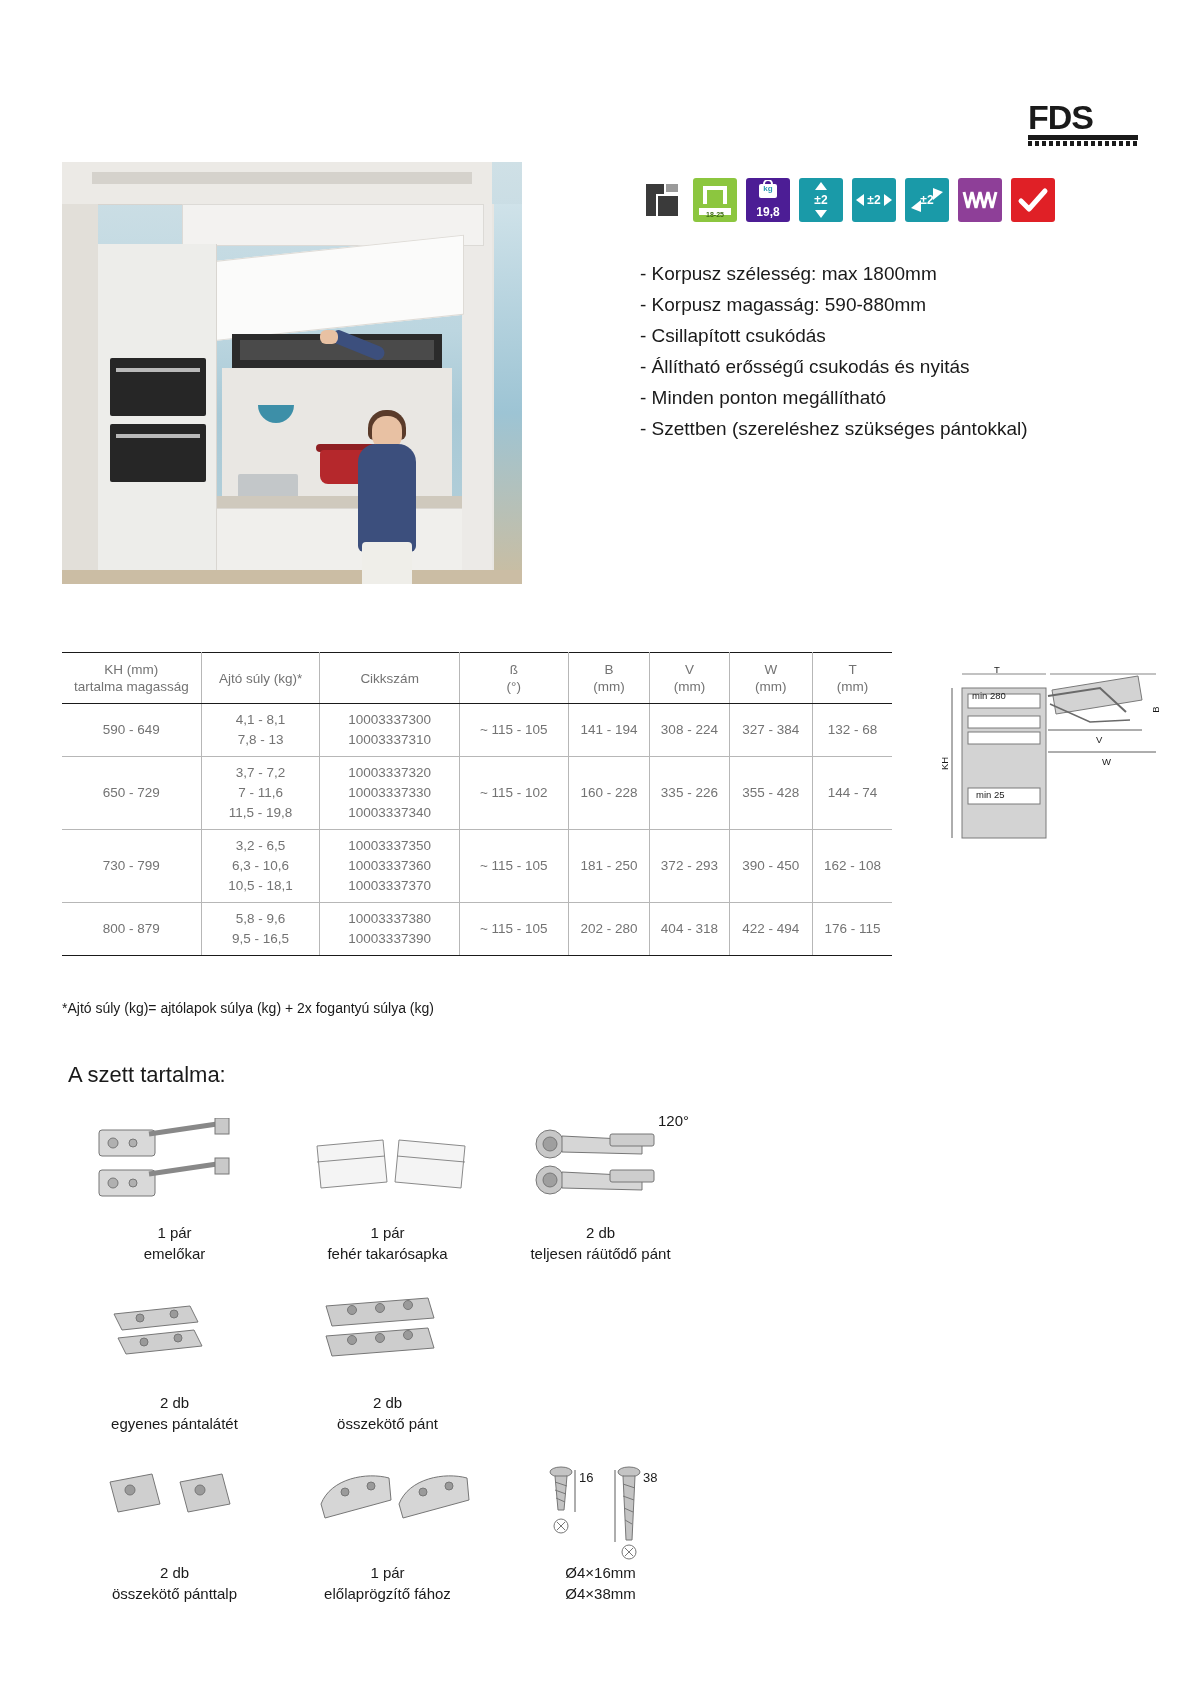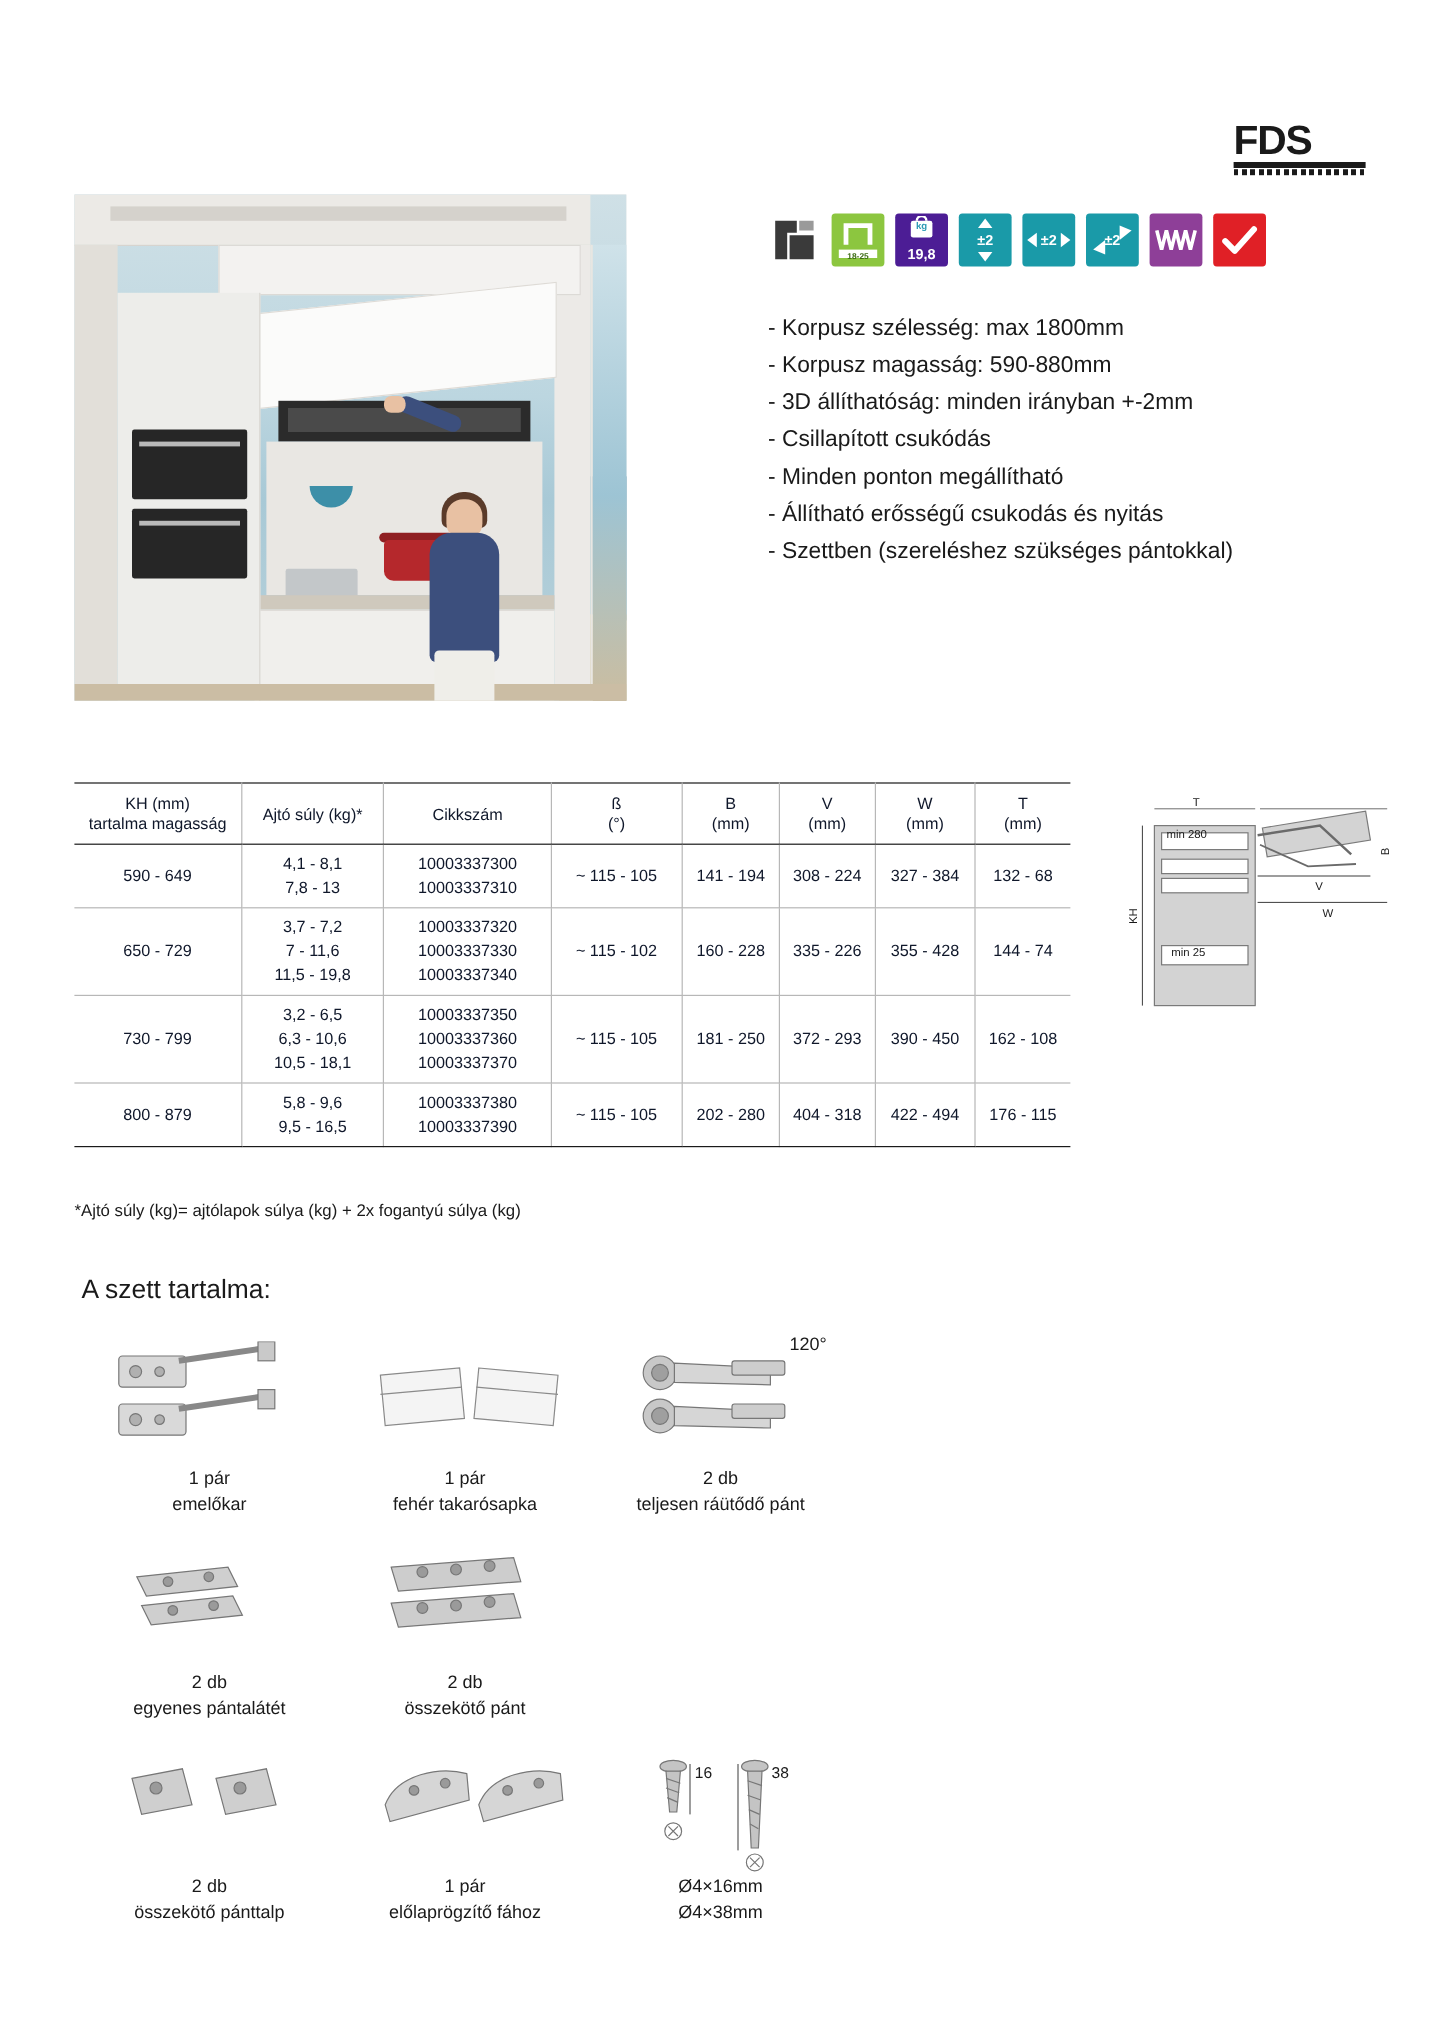--- a/index.html
+++ b/index.html
@@ -239,21 +239,21 @@
   .tablewrap {
     position: absolute;
     left: 62px;
     top: 652px;
     width: 830px;
   }
   table.spec {
     border-collapse: collapse;
     width: 830px;
     font-size: 13.5px;
-    color: #0f172a;
+    color: #737373;
   }
   table.spec th, table.spec td {
     text-align: center;
     vertical-align: middle;
     padding: 6px 2px;
   }
   table.spec thead th {
     border-bottom: 1.5px solid #1a1a1a;
     border-top: 1.5px solid #1a1a1a;
     padding: 8px 2px;
@@ -431,24 +431,23 @@
   <div class="icon-box ic-red">
     <svg width="44" height="44" viewBox="0 0 44 44">
       <path d="M10 23 L18 31 L34 13" stroke="#ffffff" stroke-width="5" fill="none" stroke-linecap="round" stroke-linejoin="round"></path>
     </svg>
   </div>
 </div>
 
 <div class="features">
   <div>- Korpusz szélesség: max 1800mm</div>
   <div>- Korpusz magasság: 590-880mm</div>
-  <div>- 3D állíthatóság: minden irányban +-2mm</div>
   <div>- Csillapított csukódás</div>
+  <div>- Állítható erősségű csukodás és nyitás</div>
   <div>- Minden ponton megállítható</div>
-  <div>- Állítható erősségű csukodás és nyitás</div>
   <div>- Szettben (szereléshez szükséges pántokkal)</div>
 </div>
 
 <div class="tablewrap">
   <table class="spec">
     <colgroup>
       <col style="width:140px">
         <col style="width:120px">
         <col style="width:140px">
       <col style="width:110px">

